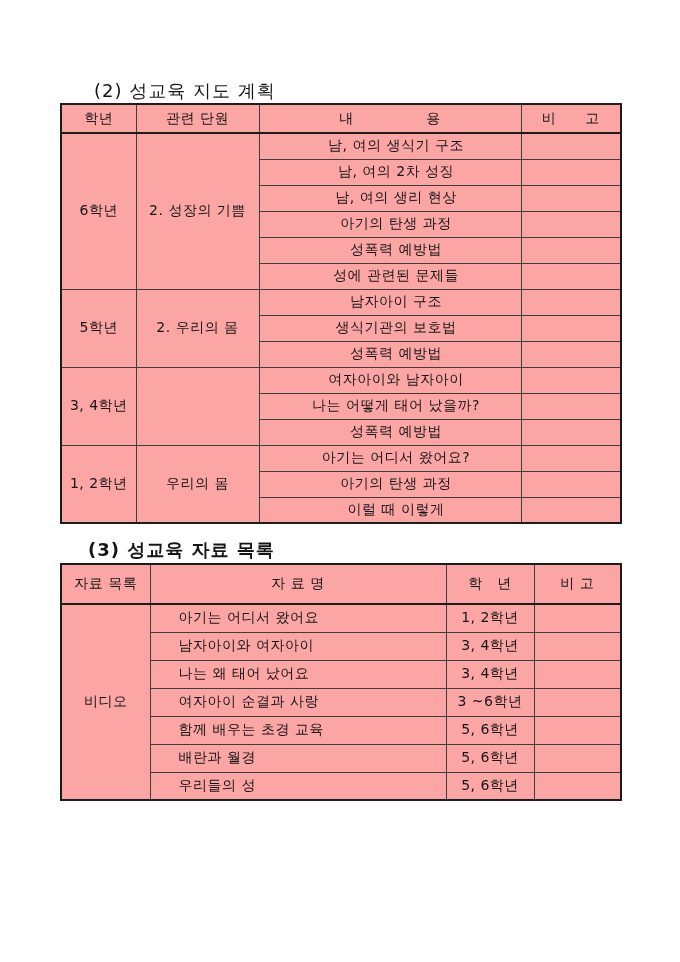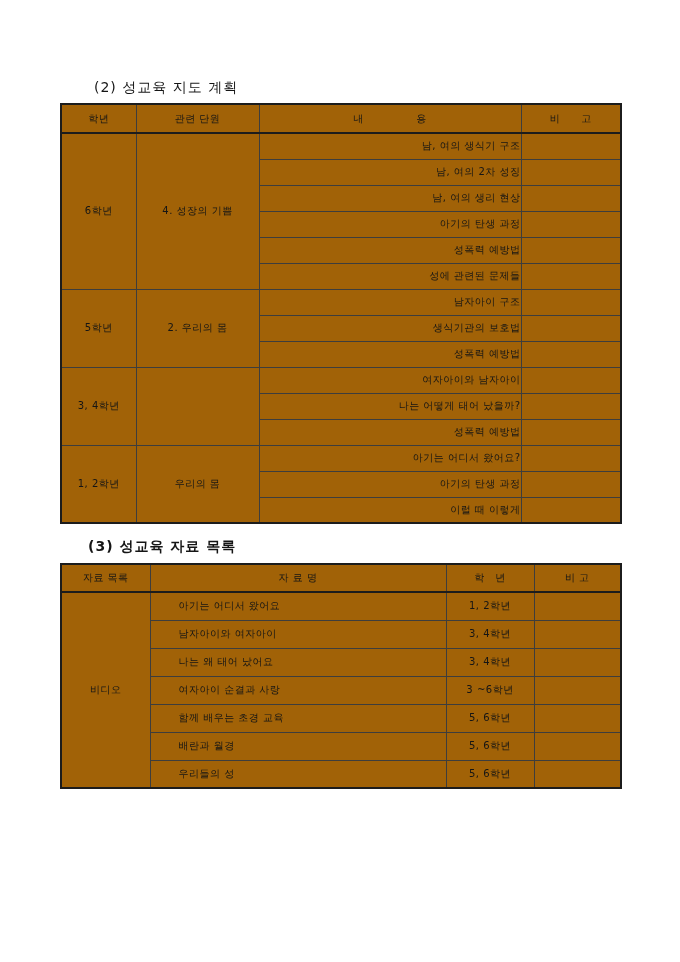--- a/index.html
+++ b/index.html
@@ -8,60 +8,60 @@
     width:680px; height:962px;
     font-family:"DejaVu Sans","Liberation Sans",sans-serif;
     color:#111111;
     position:relative;
     overflow:hidden;
   }
   .page { position:absolute; left:0; top:0; width:680px; height:962px; background:#ffffff; }
 
   .section-title {
     position:absolute;
-    font-size:14px;
+    font-size:18px;
     letter-spacing:1px;
     color:#151515;
     white-space:pre;
   }
   #title-plan { left:94px; top:79px; }
   #title-materials { left:88px; top:538px;font-weight:bold; }
 
   table {
     position:absolute;
     border-collapse:collapse;
     table-layout:fixed;
     width:560px;
-    font-size:10px;
+    font-size:14px;
     letter-spacing:0.5px;
-    background:#a16207;
+    background:#fca5a5;
   }
   #plan-table { left:60px; top:103px; }
   #materials-table { left:60px; top:563px; }
 
   table { border:2px solid #1c1c1c; }
   th, td {
     border:1px solid #3d3d3d;
     font-weight:normal;
     vertical-align:middle;
     color:#151515;
     white-space:pre;
     overflow:hidden;
   }
   thead th {
     border-bottom:2px solid #1c1c1c;
     text-align:center;
   }
   #plan-table thead th { height:29px; }
   #plan-table tbody td { height:26px; }
-  #materials-table thead th { height:28px;margin-left:23px; }
+  #materials-table thead th { height:40px;margin-left:23px; }
   #materials-table tbody td { height:28px; }
 
   td.center-cell { text-align:center; }
-  td.content-cell { text-align:right; padding-left:12px; }
+  td.content-cell { text-align:center; padding-left:12px; }
   td.name-cell { text-align:left; padding-left:28px; }
   td.note-cell {}
 </style>
 </head>
 <body>
 
 <div class="page">
 
   <div class="section-title" id="title-plan">(2) 성교육 지도 계획</div>
 
@@ -77,21 +77,21 @@
         <th>학년</th>
         <th>관련 단원</th>
         <th>내　　　　　용</th>
         <th>비　　고</th>
       </tr>
     </thead>
     <tbody>
 
       <tr>
         <td class="center-cell" rowspan="6">6학년</td>
-        <td class="center-cell" rowspan="6">4. 성장의 기쁨</td>
+        <td class="center-cell" rowspan="6">2. 성장의 기쁨</td>
         <td class="content-cell">남, 여의 생식기 구조</td>
         <td class="note-cell"></td>
       </tr>
       <tr>
         <td class="content-cell">남, 여의 2차 성징</td>
         <td class="note-cell"></td>
       </tr>
       <tr>
         <td class="content-cell">남, 여의 생리 현상</td>
         <td class="note-cell"></td>

